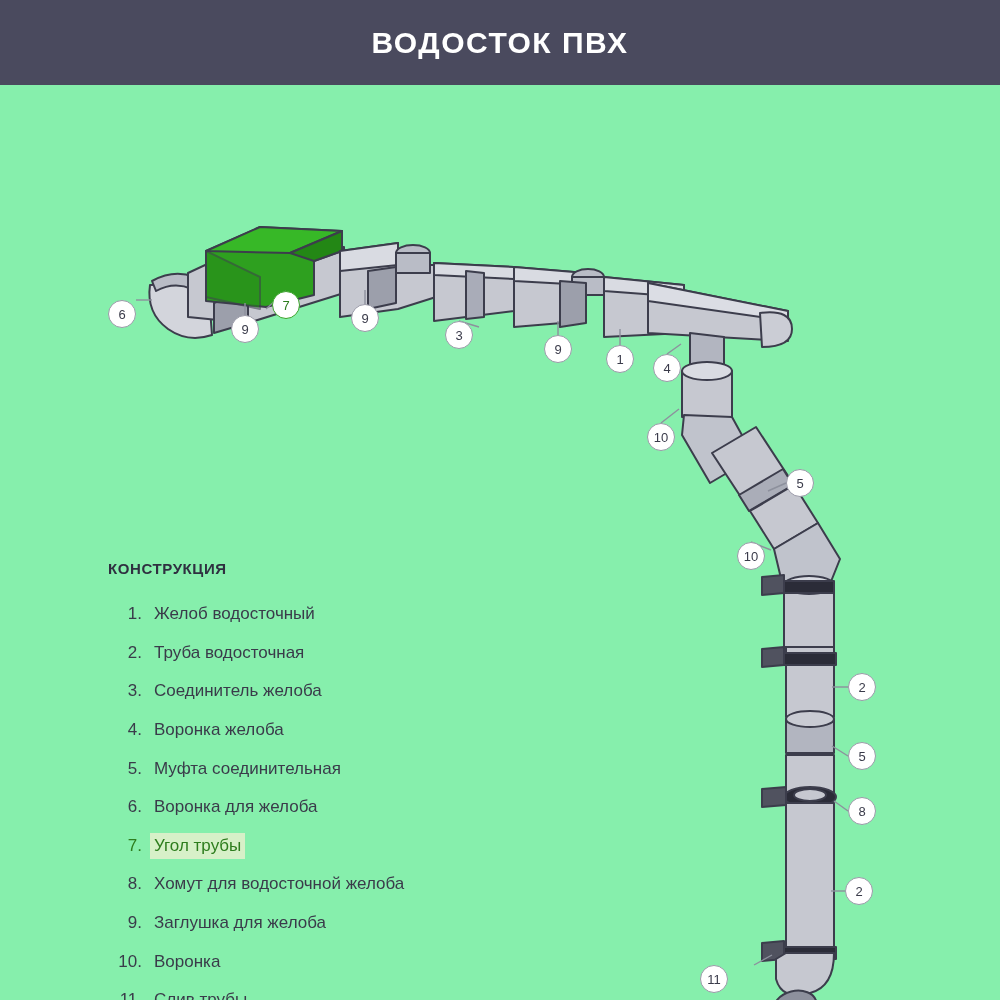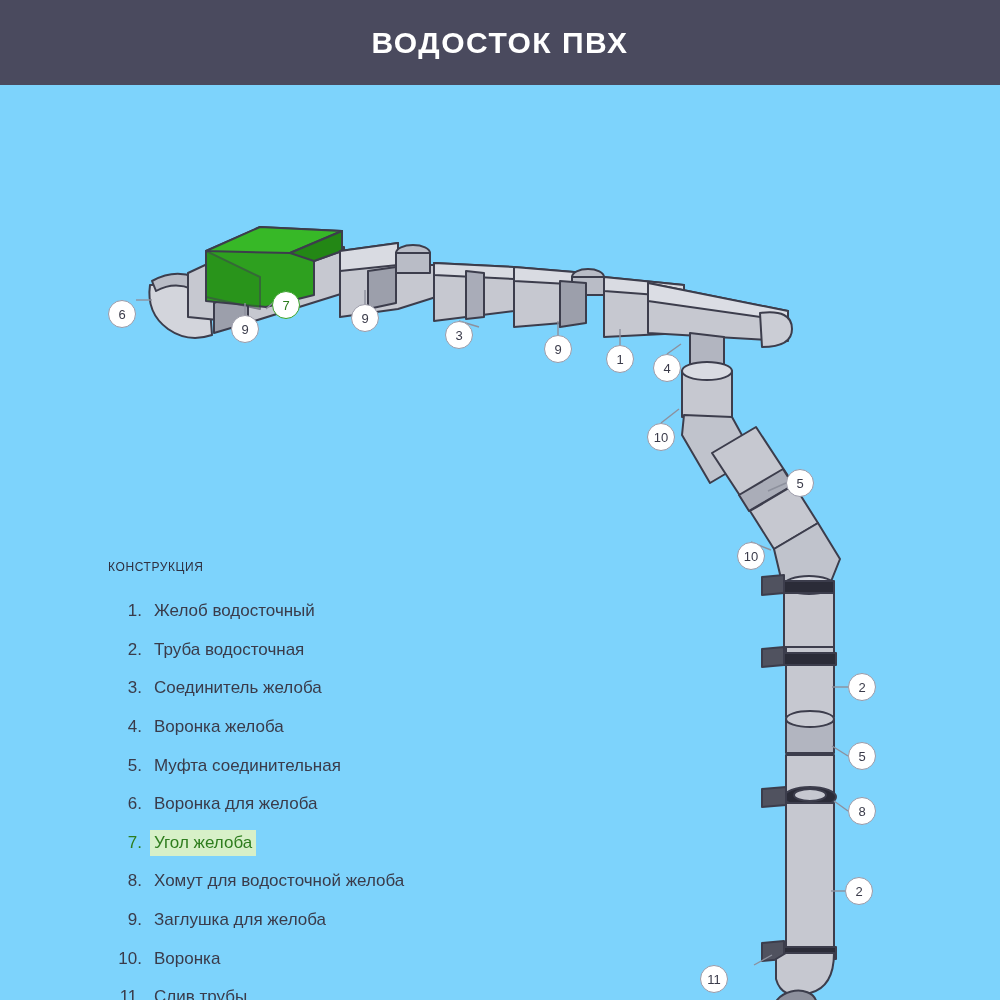--- a/index.html
+++ b/index.html
@@ -7,21 +7,21 @@
     padding: 0;
     background: #ffffff;
   }
   body {
     font-family: "Liberation Sans", sans-serif;
   }
   .page {
     position: relative;
     width: 1000px;
     height: 1000px;
-    background: #7dd3fc;
+    background: #86efac;
     overflow: hidden;
   }
   .header {
     position: absolute;
     left: 0;
     top: 0;
     width: 1000px;
     height: 85px;
     background: #4a4a5e;
     display: flex;
@@ -41,22 +41,22 @@
     width: 1000px;
     height: 915px;
   }
   .legend {
     position: absolute;
     left: 108px;
     top: 560px;
     width: 420px;
   }
   .legend-title {
-    font-size: 12px;
-    font-weight: normal;
+    font-size: 15px;
+    font-weight: bold;
     color: #2f3040;
     letter-spacing: 0.6px;
     margin-bottom: 24px;
   }
   .legend-list {
     list-style: none;
     margin: 0;
     padding: 0;
   }
   .legend-item {
@@ -280,21 +280,21 @@
       <li class="legend-item">
           <span class="legend-num">5.</span>
           <span class="legend-label">Муфта соединительная</span>
         </li>
       <li class="legend-item">
           <span class="legend-num">6.</span>
           <span class="legend-label">Воронка для желоба</span>
         </li>
       <li class="legend-item highlight">
           <span class="legend-num">7.</span>
-          <span class="legend-label">Угол желоба</span>
+          <span class="legend-label">Угол трубы</span>
         </li>
       <li class="legend-item">
           <span class="legend-num">8.</span>
           <span class="legend-label">Хомут для водосточной желоба</span>
         </li>
       <li class="legend-item">
           <span class="legend-num">9.</span>
           <span class="legend-label">Заглушка для желоба</span>
         </li>
       <li class="legend-item">

